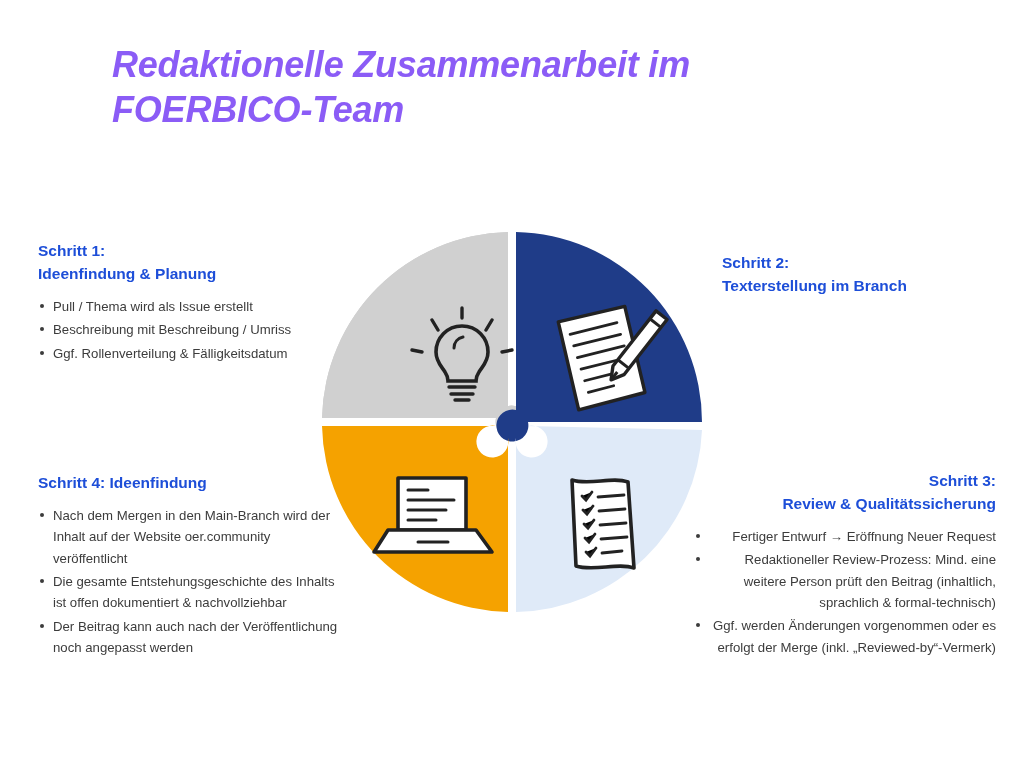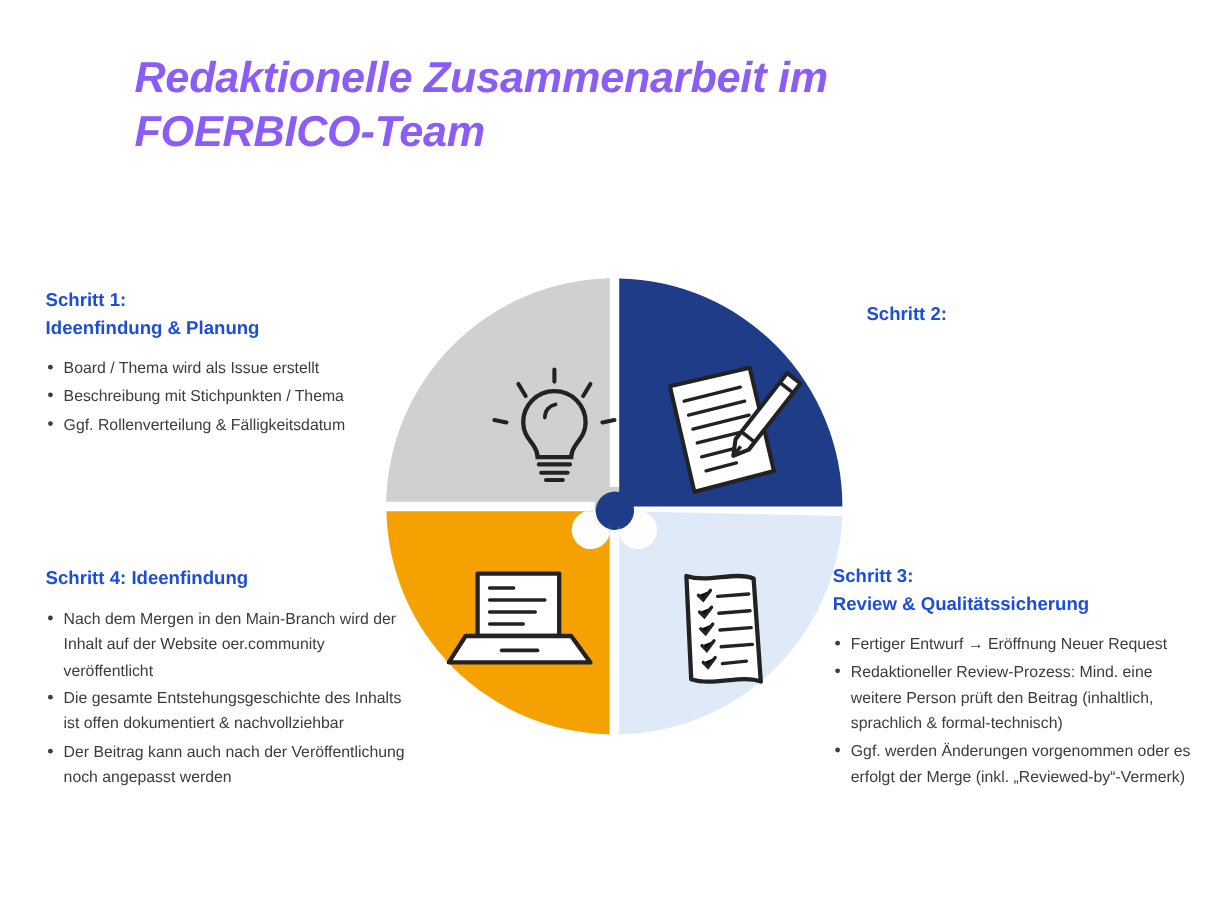--- a/index.html
+++ b/index.html
@@ -65,21 +65,21 @@
     left: 2px;
     top: 8px;
     width: 4px;
     height: 4px;
     border-radius: 50%;
     background: #3c3c3c;
   }
 
   #step1 { top: 240px; left: 38px; width: 300px; }
   #step2 { top: 252px; left: 722px; width: 300px; }
-  #step3 { top: 470px; left: 694px; width: 302px; }
+  #step3 { top: 470px; left: 694px; width: 302px; text-align: right; }
   #step4 { top: 472px; left: 38px; width: 300px; }
 
   
   .puzzle {
     position: absolute;
     left: 318px;
     top: 228px;
     width: 388px;
     height: 388px;
   }
@@ -94,29 +94,30 @@
     <div>Redaktionelle Zusammenarbeit im</div>
     <div>FOERBICO-Team</div>
   </div>
 
   <div class="block" id="step1">
     <div class="block-heading">
       <div>Schritt 1:</div>
       <div>Ideenfindung &amp; Planung</div>
     </div>
     <ul>
-      <li>Board / Thema wird als Issue erstellt</li>
-      <li>Beschreibung mit Stichpunkten / Thema</li>
+      <li>Pull / Thema wird als Issue erstellt</li>
+      <li>Beschreibung mit Beschreibung / Umriss</li>
       <li>Ggf. Rollenverteilung &amp; Fälligkeitsdatum</li>
     </ul>
   </div>
 
   <div class="block" id="step2">
     <div class="block-heading">
       <div>Schritt 2:</div>
+      <div>Texterstellung im Branch</div>
     </div>
   </div>
 
   <div class="block" id="step3">
     <div class="block-heading">
       <div>Schritt 3:</div>
       <div>Review &amp; Qualitätssicherung</div>
     </div>
     <ul>
       <li>Fertiger Entwurf → Eröffnung Neuer Request</li>

